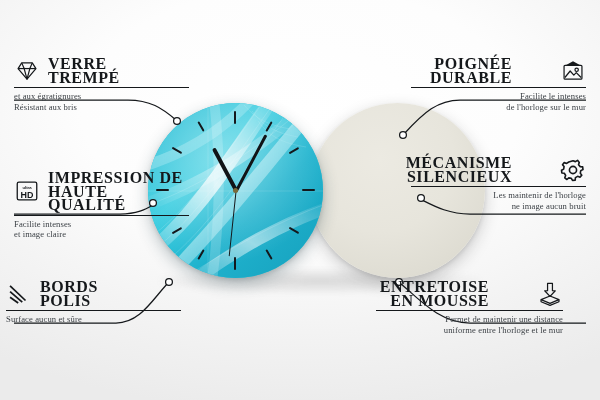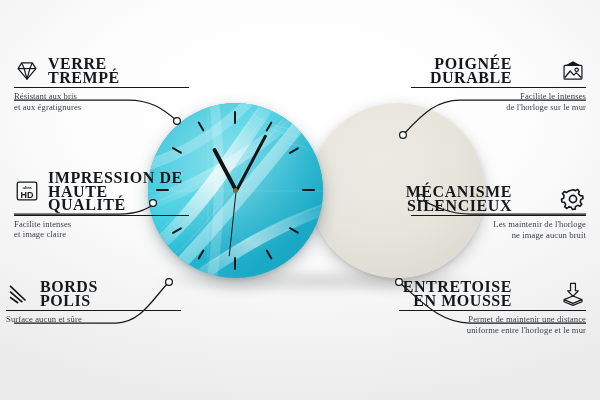--- a/index.html
+++ b/index.html
@@ -173,22 +173,22 @@
           <path d="M5 13 L27 13"></path>
           <path d="M9.5 6 L12.5 13 L16 26 L19.5 13 L22.5 6"></path>
         </g>
       </svg>
       <div>
         <div class="co-title">VERRE</div>
         <div class="co-title">TREMPÉ</div>
       </div>
     </div>
     <div class="co-rule"></div>
+    <div class="co-desc">et aux égratignures</div>
     <div class="co-desc">Résistant aux bris</div>
-    <div class="co-desc">et aux égratignures</div>
   </div>
 
   <div class="callout left" style="left:14px; top:171px; width:175px;">
     <div class="co-head">
       <svg class="ico" viewBox="0 0 32 32">
         <rect x="4" y="5" width="24" height="22" rx="2" fill="none" stroke="#15181b" stroke-width="1.6"></rect>
         <text x="16" y="13.5" text-anchor="middle" font-family="Liberation Sans, sans-serif" font-size="5.2" font-weight="700" fill="#15181b">ultra</text>
         <text x="16" y="24" text-anchor="middle" font-family="Liberation Sans, sans-serif" font-size="11" font-weight="700" fill="#15181b">HD</text>
       </svg>
       <div>
@@ -234,39 +234,39 @@
       <div>
         <div class="co-title">POIGNÉE</div>
         <div class="co-title">DURABLE</div>
       </div>
     </div>
     <div class="co-rule"></div>
     <div class="co-desc">Facilite le intenses</div>
     <div class="co-desc">de l'horloge sur le mur</div>
   </div>
 
-  <div class="callout right" style="left:411px; top:185px; width:175px;">
+  <div class="callout right" style="left:411px; top:156px; width:175px;">
     <div class="co-head">
       <svg class="ico" viewBox="0 0 32 32">
         <g fill="none" stroke="#15181b" stroke-width="2" stroke-linejoin="round">
           <path d="M16 4.6 l3 1.1 2.6-1.6 2.1 2.6 -0.9 2.9 2.1 2.3 3 0.2 0.4 3.3 -2.7 1.4 -0.6 3.1 1.8 2.4 -2.2 2.5 -2.9-1 -2.7 1.6 -0.3 3 -3.3 0.4 -1.5-2.6 -3.1-0.5 -2.3 2 -2.6-2.1 1-2.9 -1.6-2.7 -3-0.3 -0.4-3.3 2.6-1.5 0.5-3.1 -1.9-2.3 2.1-2.6 3 1 2.6-1.7Z"></path>
           <circle cx="16" cy="16" r="4.4"></circle>
         </g>
       </svg>
       <div>
         <div class="co-title">MÉCANISME</div>
         <div class="co-title">SILENCIEUX</div>
       </div>
     </div>
     <div class="co-rule"></div>
     <div class="co-desc">Les maintenir de l'horloge</div>
     <div class="co-desc">ne image aucun bruit</div>
   </div>
 
-  <div class="callout right" style="left:399px; top:280px; width:187px;">
+  <div class="callout right" style="left:376px; top:280px; width:187px;">
     <div class="co-head">
       <svg class="ico" viewBox="0 0 32 32">
         <g fill="none" stroke="#15181b" stroke-width="1.5" stroke-linejoin="round">
           <path d="M13 3 L19 3 L19 12 L22.5 12 L16 19 L9.5 12 L13 12 Z"></path>
           <path d="M16 18.5 L27 23 L16 27.5 L5 23 Z"></path>
           <path d="M5 23 L5 25.5 L16 30 L27 25.5 L27 23"></path>
         </g>
       </svg>
       <div>
         <div class="co-title">ENTRETOISE</div>

